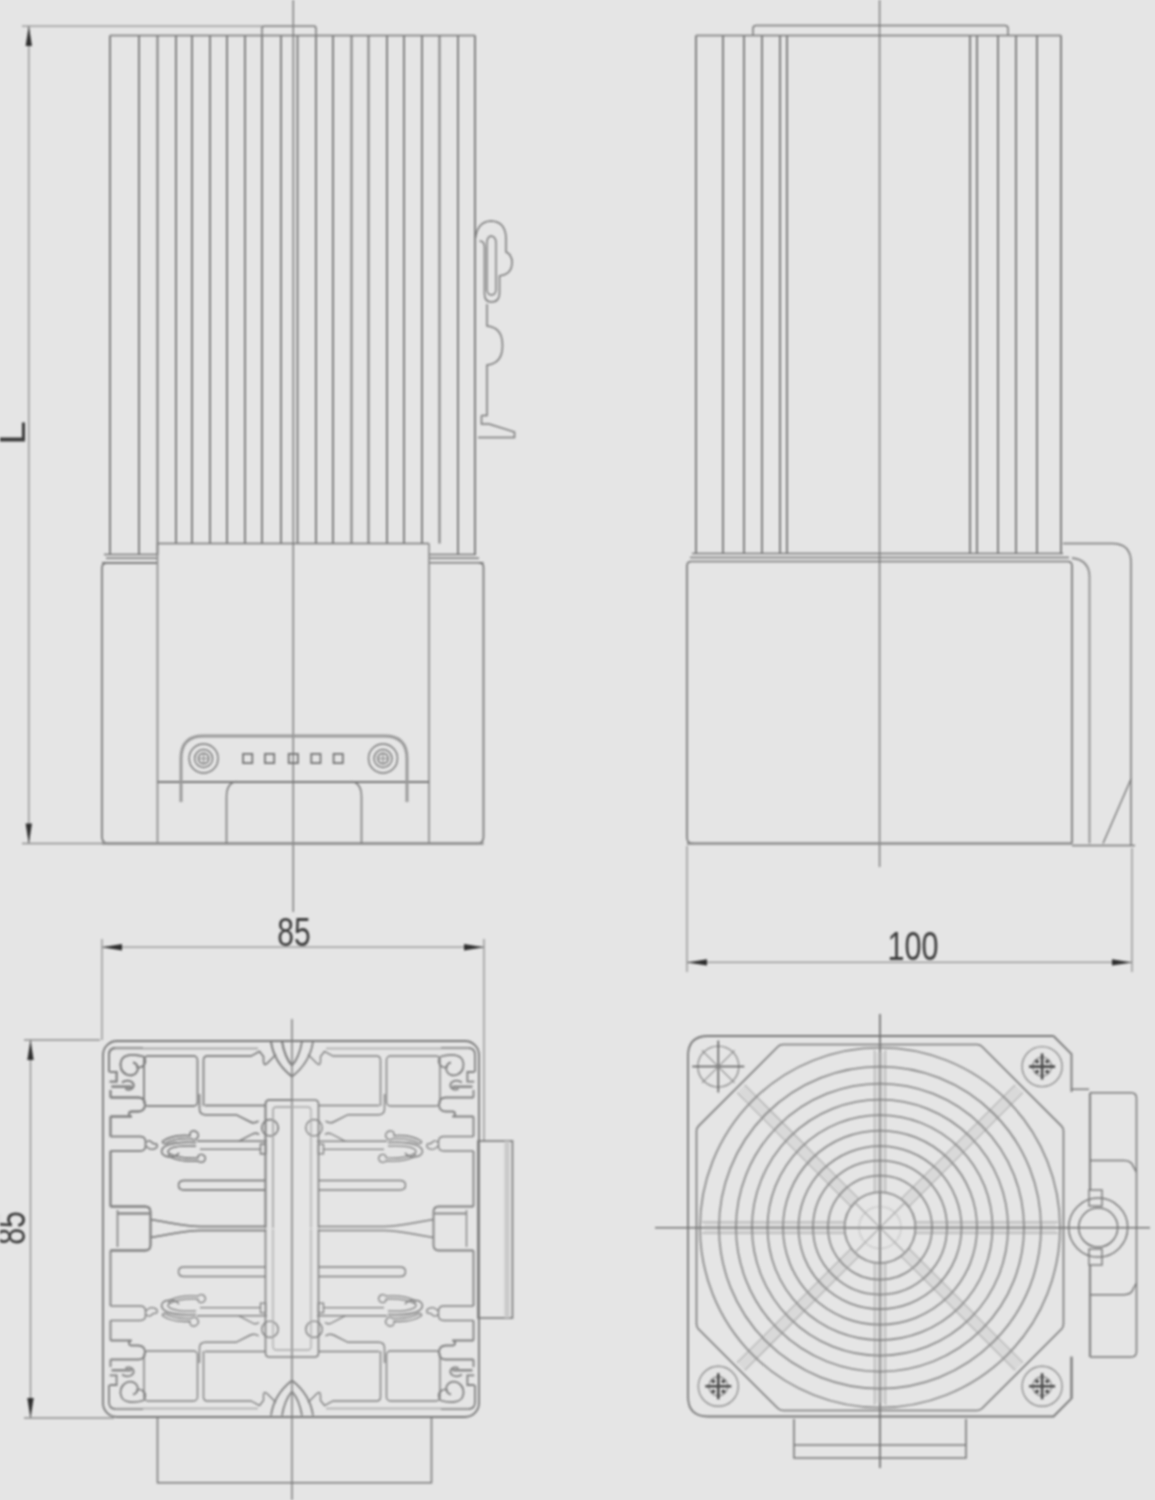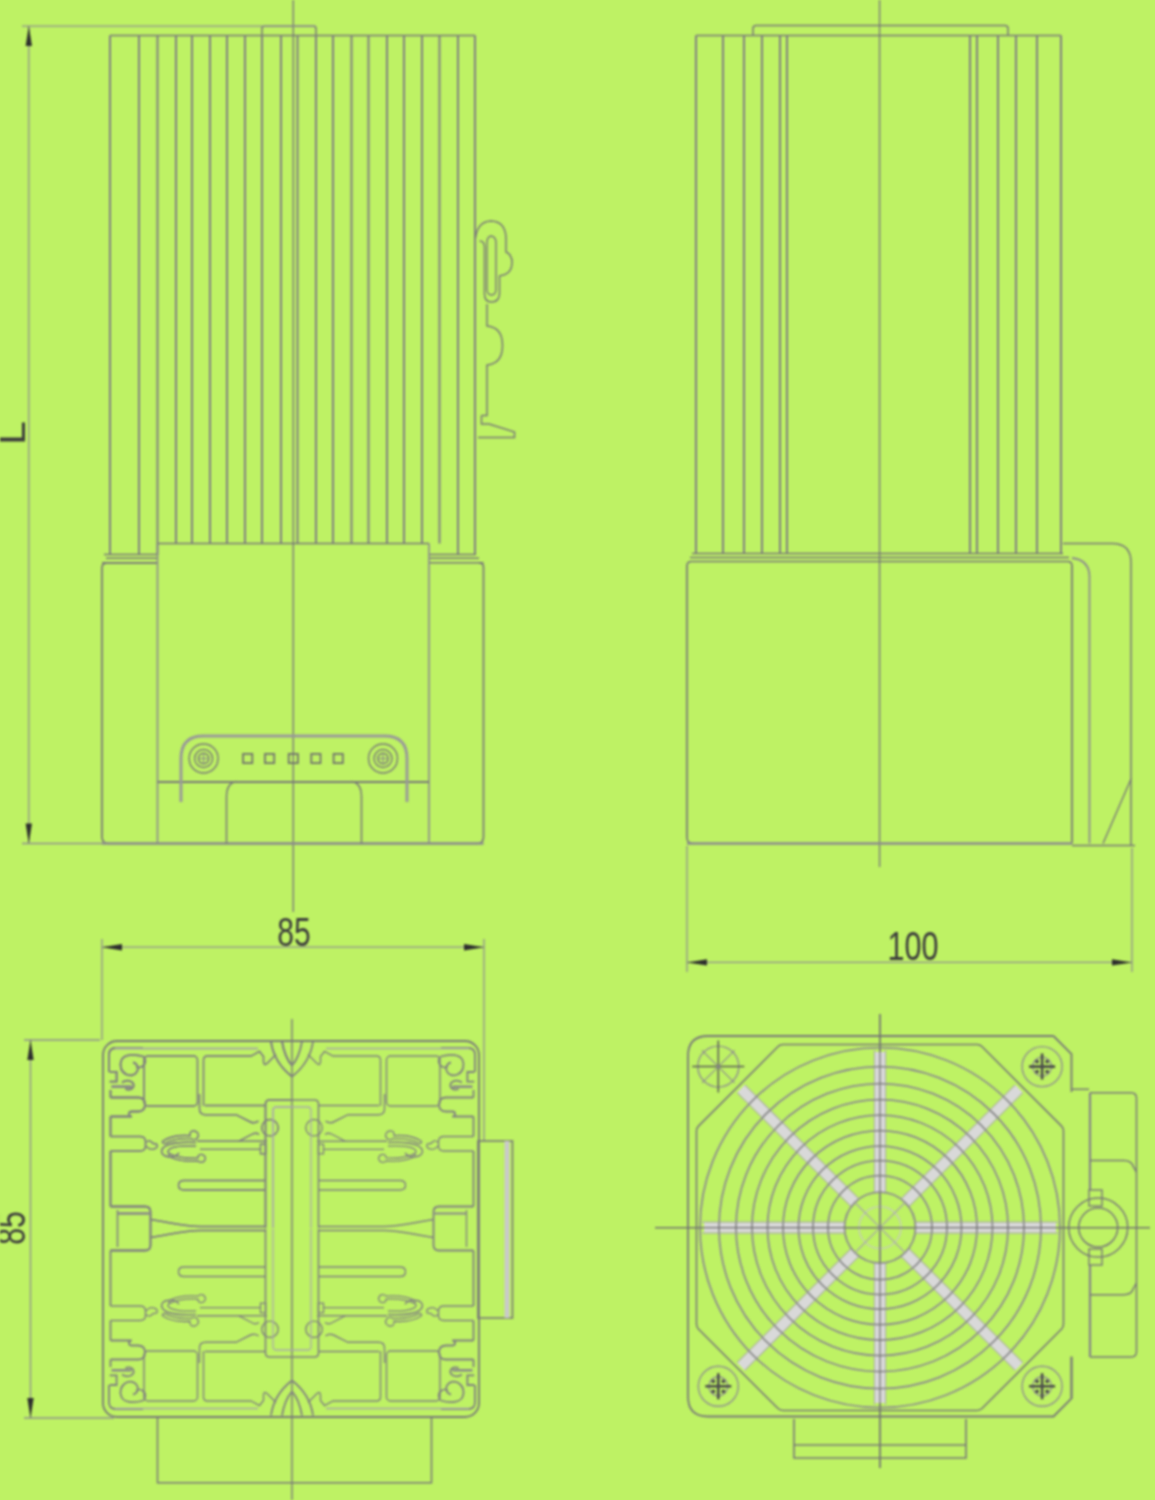--- a/index.html
+++ b/index.html
@@ -1,16 +1,16 @@
 <!DOCTYPE html>
 <html><head>
 <meta charset="utf-8">
 <style>
 html,body{margin:0;padding:0;background:#fff;}
-#wrap{width:1155px;height:1500px;position:relative;overflow:hidden;background:#bef264;}
+#wrap{width:1155px;height:1500px;position:relative;overflow:hidden;background:#e5e5e5;}
 svg{display:block;filter:blur(0.8px);}
 text{font-family:"Liberation Sans",sans-serif;fill:#3c3c3c;}
 </style>
 </head>
 <body>
 <div id="wrap">
 <svg width="1155" height="1500" viewBox="0 0 1155 1500">
 <defs>
 </defs>
 <g id="drawing" fill="none" stroke="#787878" stroke-width="2">

